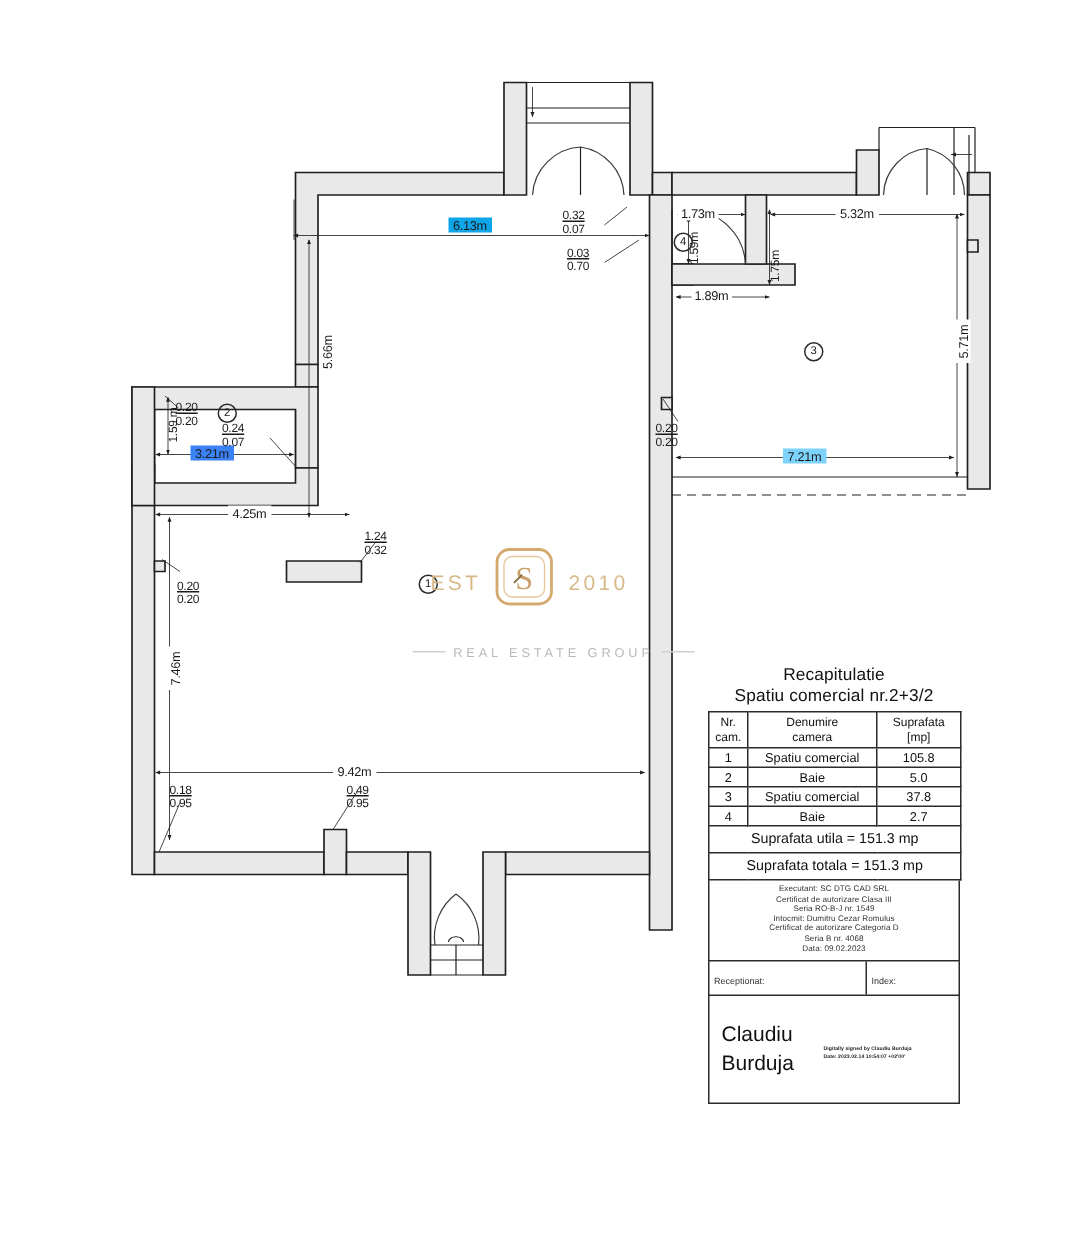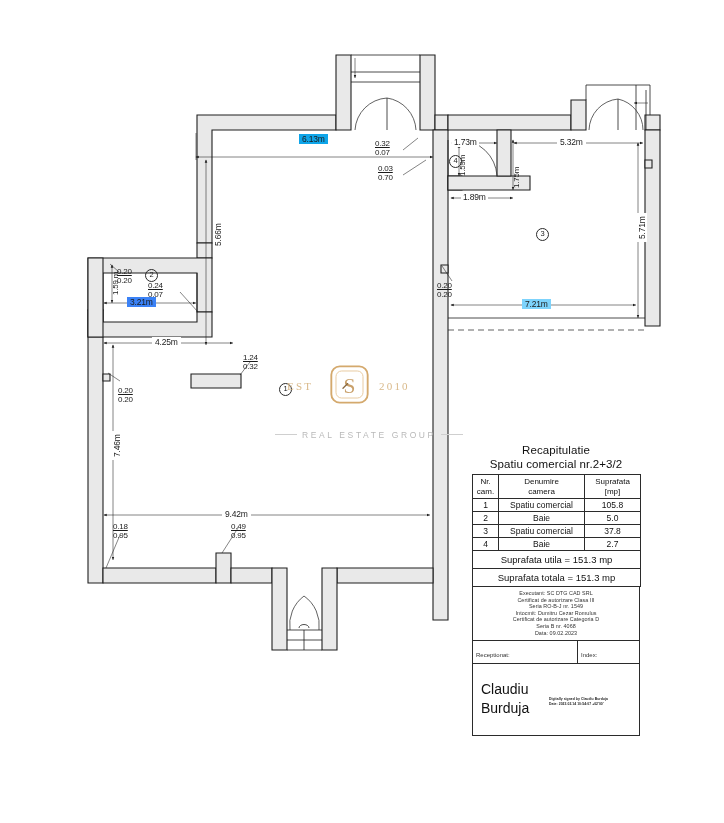--- a/index.html
+++ b/index.html
@@ -42,22 +42,22 @@
 
   
   #watermark{
     position:absolute;left:253px;top:362px;width:232px;height:82px;
     pointer-events:none;user-select:none;
   }
   #wm-logo{
     position:absolute;left:76px;top:2px;width:41px;height:41px;
   }
   #wm-est,#wm-year{
-    position:absolute;top:18px;font-size:11px;letter-spacing:2.2px;
-    color:#d9b98a;font-family:Liberation Serif, serif;
+    position:absolute;top:18px;font-size:14px;letter-spacing:2.2px;
+    color:#d9b98a;font-family:Liberation Sans, sans-serif;
   }
   #wm-est{left:34px;}
   #wm-year{left:126px;}
   #wm-name{
     position:absolute;left:0;top:44px;width:232px;text-align:center;
     font-family:"Liberation Serif", serif;font-size:21px;letter-spacing:0.4px;
     color:#c9a06a;white-space:nowrap;
   }
   #wm-name .dark{color:#9d9d9d;}
   #wm-sub{
@@ -260,21 +260,21 @@
     <path class="leader" d="M403,175 L426,160"></path>
     <path class="leader" d="M119,272 L110,264"></path>
     <path class="leader" d="M180,292 L198,312"></path>
     <path class="leader" d="M120,381 L108,373"></path>
     <path class="leader" d="M250,362 L240,375"></path>
     <path class="leader" d="M120,535 L106,568"></path>
     <path class="leader" d="M238,528 L222,553"></path>
     <path class="leader" d="M452,281 L442,266"></path>
   </svg>
 
-  <span class="dim" style="left:299px;top:134px;background:#0ea5e9;padding:0 3px;">6.13m</span>
+  <span class="dim" style="left:299px;top:145px;background:#0ea5e9;padding:0 3px;">6.13m</span>
   <span class="dim v" style="left:213px;top:249px;transform:rotate(-90deg);background:#fff;padding:0 3px;">5.66m</span>
   <span class="dim" style="left:127px;top:297px;background:#3b82f6;padding:0 3px;">3.21m</span>
   <span class="dim v" style="left:111px;top:295px;font-size:8px;transform:rotate(-90deg);">1.59 m</span>
   <span class="dim" style="left:152px;top:337px;background:#fff;padding:0 3px;">4.25m</span>
   <span class="dim v" style="left:112px;top:460px;transform:rotate(-90deg);background:#fff;padding:0 3px;">7.46m</span>
   <span class="dim" style="left:222px;top:509px;background:#fff;padding:0 3px;">9.42m</span>
   <span class="dim" style="left:452px;top:137px;background:#fff;padding:0 2px;">1.73m</span>
   <span class="dim v" style="left:458px;top:176px;font-size:8px;transform:rotate(-90deg);">1.59m</span>
   <span class="dim v" style="left:512px;top:188px;font-size:8px;transform:rotate(-90deg);">1.75m</span>
   <span class="dim" style="left:461px;top:192px;background:#fff;padding:0 2px;">1.89m</span>

